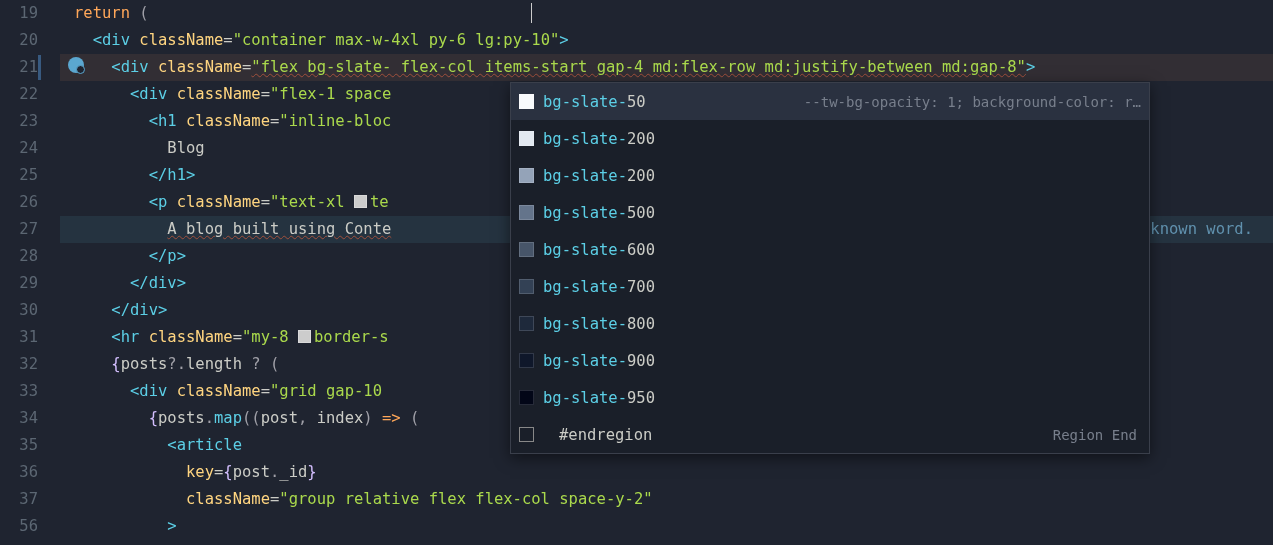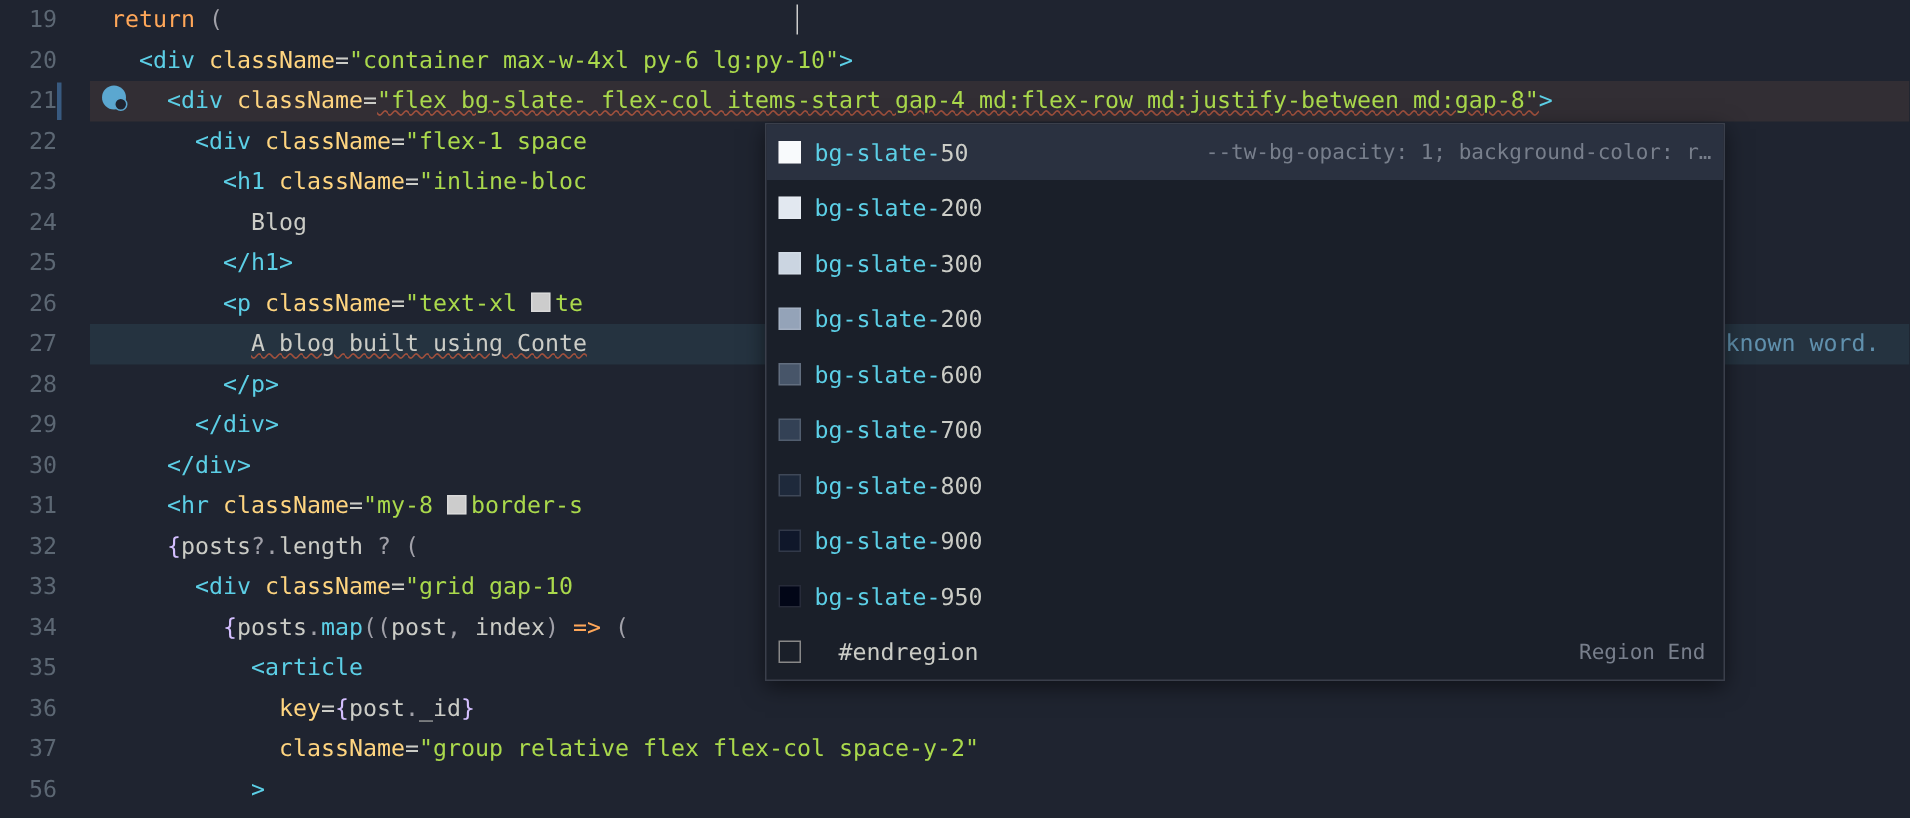--- a/index.html
+++ b/index.html
@@ -243,26 +243,26 @@
         <div class="ac-row selected">
           <div class="ac-swatch" style="background: rgb(248, 250, 252);"></div>
           <div class="ac-label"><span class="pfx">bg-slate-</span><span class="sfx">50</span></div>
           <div class="ac-doc">--tw-bg-opacity: 1; background-color: r…</div>
         </div>
         <div class="ac-row">
           <div class="ac-swatch" style="background: rgb(226, 232, 240);"></div>
           <div class="ac-label"><span class="pfx">bg-slate-</span><span class="sfx">200</span></div>
         </div>
         <div class="ac-row">
-          <div class="ac-swatch" style="background: rgb(203, 213, 225);"></div>
-          <div class="ac-label"><span class="pfx">bg-slate-</span><span class="sfx">300</span></div>
-        </div>
-        <div class="ac-row">
           <div class="ac-swatch" style="background: rgb(148, 163, 184);"></div>
           <div class="ac-label"><span class="pfx">bg-slate-</span><span class="sfx">200</span></div>
+        </div>
+        <div class="ac-row">
+          <div class="ac-swatch" style="background: rgb(100, 116, 139);"></div>
+          <div class="ac-label"><span class="pfx">bg-slate-</span><span class="sfx">500</span></div>
         </div>
         <div class="ac-row">
           <div class="ac-swatch" style="background: rgb(71, 85, 105);"></div>
           <div class="ac-label"><span class="pfx">bg-slate-</span><span class="sfx">600</span></div>
         </div>
         <div class="ac-row">
           <div class="ac-swatch" style="background: rgb(51, 65, 85);"></div>
           <div class="ac-label"><span class="pfx">bg-slate-</span><span class="sfx">700</span></div>
         </div>
         <div class="ac-row">

